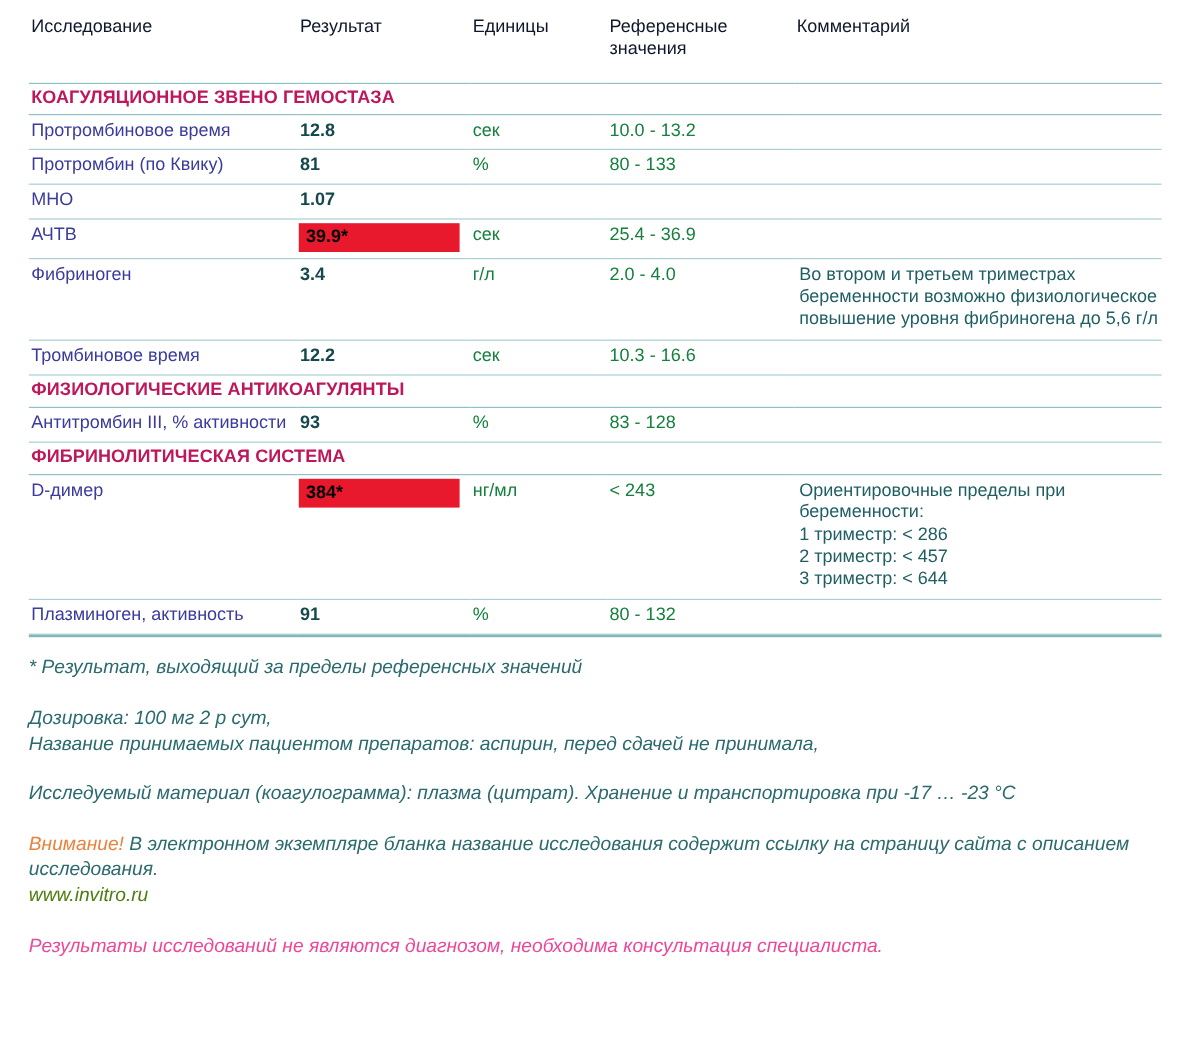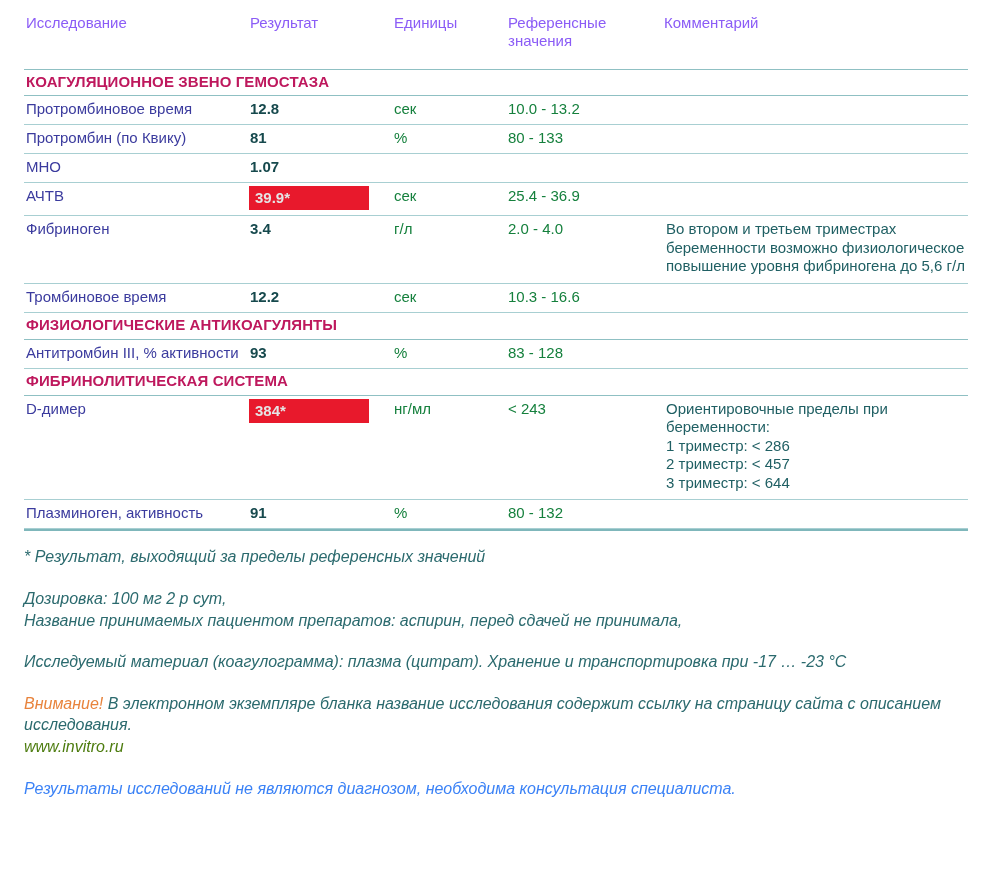--- a/index.html
+++ b/index.html
@@ -46,21 +46,21 @@
   .report-table col.c-name   { width: 224px; }
   .report-table col.c-result { width: 144px; }
   .report-table col.c-units  { width: 114px; }
   .report-table col.c-ref    { width: 156px; }
   .report-table col.c-com    { width: 306px; }
 
   .report-table th {
     text-align: left;
     font-weight: normal;
     font-size: 15px;
-    color: #8b5cf6;
+    color: #0f172a;
     padding: 0 0 18px 2px;
     vertical-align: top;
     line-height: 1.22;
   }
   .hdr-row th { border-bottom: 1.6px solid #8fc0c3; }
 
   .report-table td {
     font-size: 15px;
     vertical-align: top;
     padding: 4px 0 5px 2px;
@@ -95,25 +95,25 @@
     letter-spacing: 0.1px;
     padding: 3px 0 4px 2px;
     border-bottom: 1.6px solid #8fc0c3;
     border-top: none;
   }
 
   
   .badge {
     display: inline-block;
     background: #e8192c;
-    color: #e5e5e5;
+    color: #000000;
     font-weight: bold;
     font-size: 15px;
     line-height: 1;
-    padding: 4px 6px 5px 6px;
+    padding: 4px 20px 5px 6px;
     width: 108px;
     box-sizing: content-box;
     margin: -1px 0 0 -1px;
   }
 
   
   .table-end-rule {
     position: absolute;
     left: 24px;
     width: 944px;
@@ -133,21 +133,21 @@
   .note-line { margin: 0; line-height: 1.3; }
   .note-gap-lg { margin-top: 24px; }
   .note-gap-md { margin-top: 21px; }
   .note-tight { margin-top: 1px; }
 
   .warn { color: #e8833c; }
   .link {
     color: #4d7c0f;
     text-decoration: none;
   }
-  .disclaimer { color: #3b82f6; }
+  .disclaimer { color: #ec4899; }
 </style>
 </head>
 <body>
 
 <div class="page">
 
   <div class="top-clip"></div>
 
   <table class="report-table">
     <colgroup>

